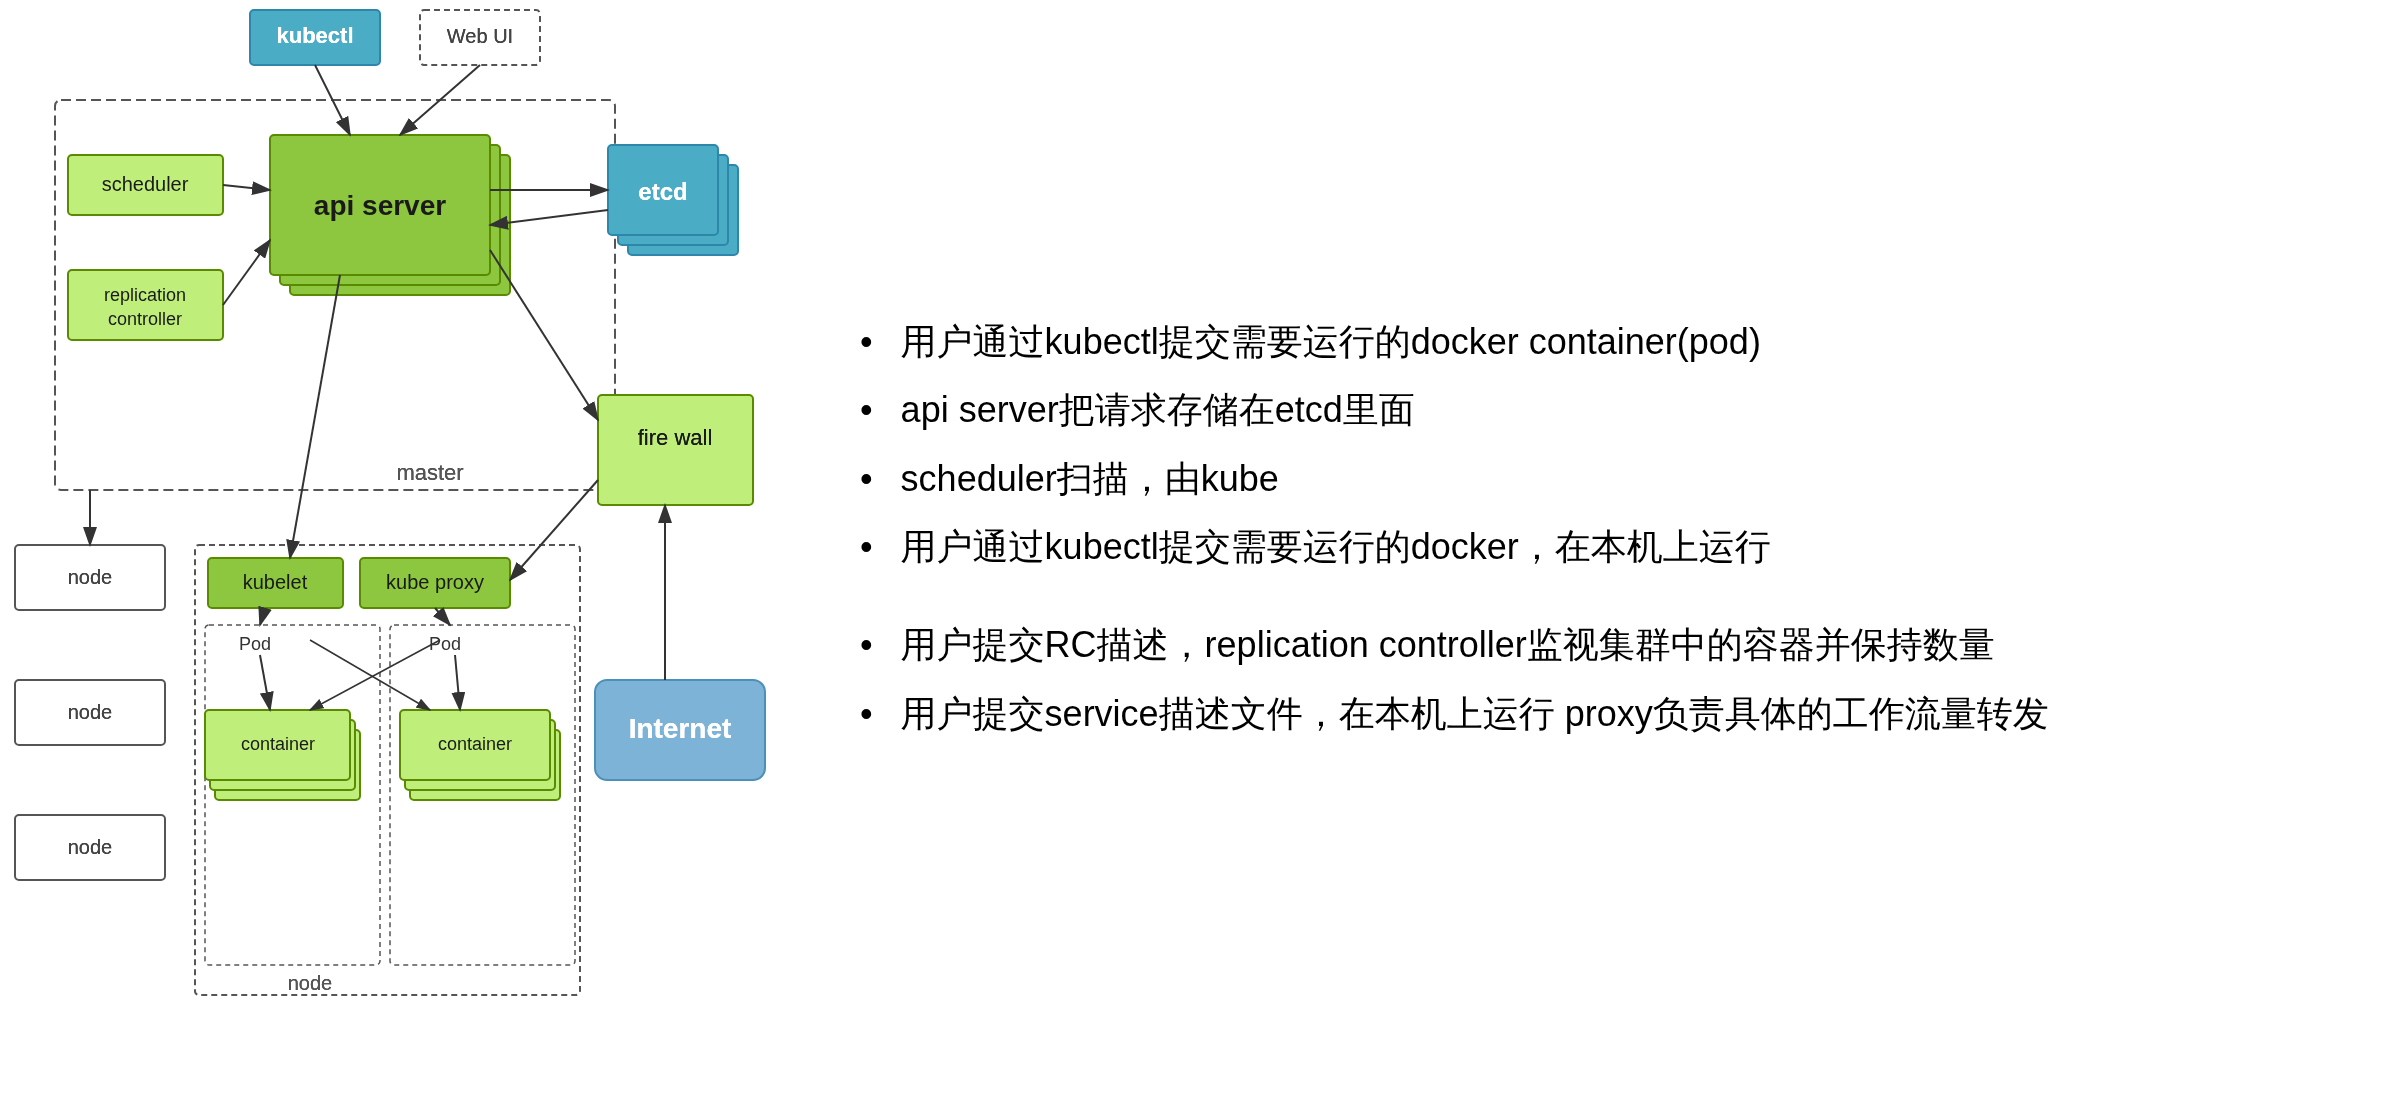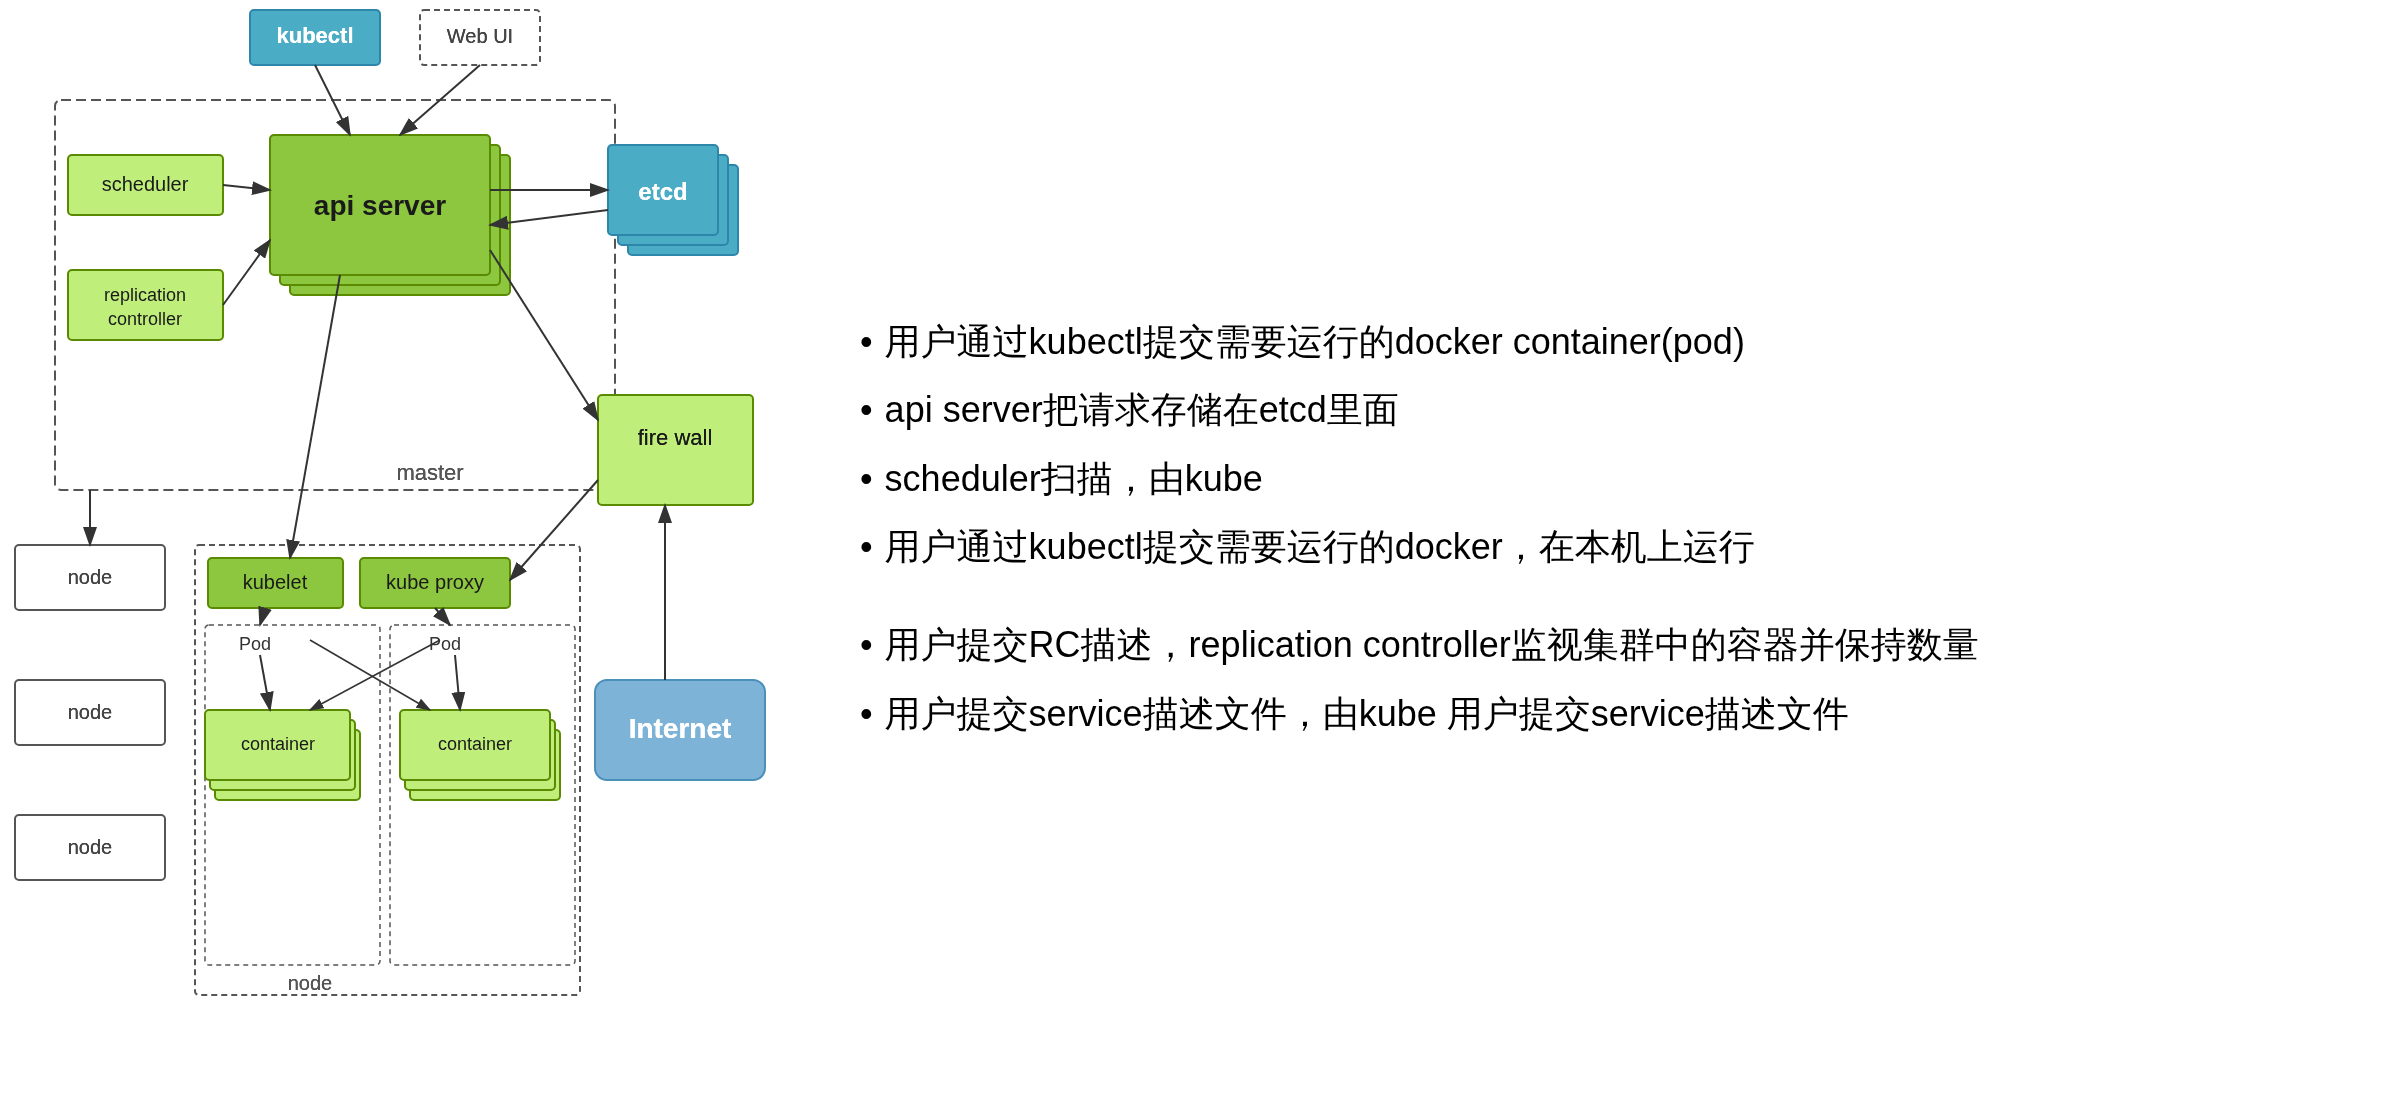--- a/index.html
+++ b/index.html
@@ -49,20 +49,21 @@
     }
 
     .bullet-dot {
       margin-right: 12px;
       flex-shrink: 0;
       font-size: 36px;
     }
 
     .bullet-text {
       flex: 1;
+      margin-left: 16px;
     }
   </style>
 </head>
 <body>
 
 <div class="left-panel">
   <svg class="diagram-svg" viewBox="0 0 820 1104" xmlns="http://www.w3.org/2000/svg">
 
     <rect x="250" y="10" width="130" height="55" rx="4" fill="#4BACC6" stroke="#2E86AB" stroke-width="2"></rect>
     <text x="315" y="43" text-anchor="middle" font-size="22" fill="white" font-weight="bold">kubectl</text>
@@ -202,16 +203,16 @@
     </div>
   </div>
 
   <div class="bullet-section">
     <div class="bullet-item">
       <span class="bullet-dot">•</span>
       <span class="bullet-text">用户提交RC描述，replication controller监视集群中的容器并保持数量</span>
     </div>
     <div class="bullet-item">
       <span class="bullet-dot">•</span>
-      <span class="bullet-text">用户提交service描述文件，由kube 用户提交service描述文件</span>
+      <span class="bullet-text">用户提交service描述文件，在本机上运行 proxy负责具体的工作流量转发</span>
     </div>
   </div>
 </div>
 
 </body></html>

